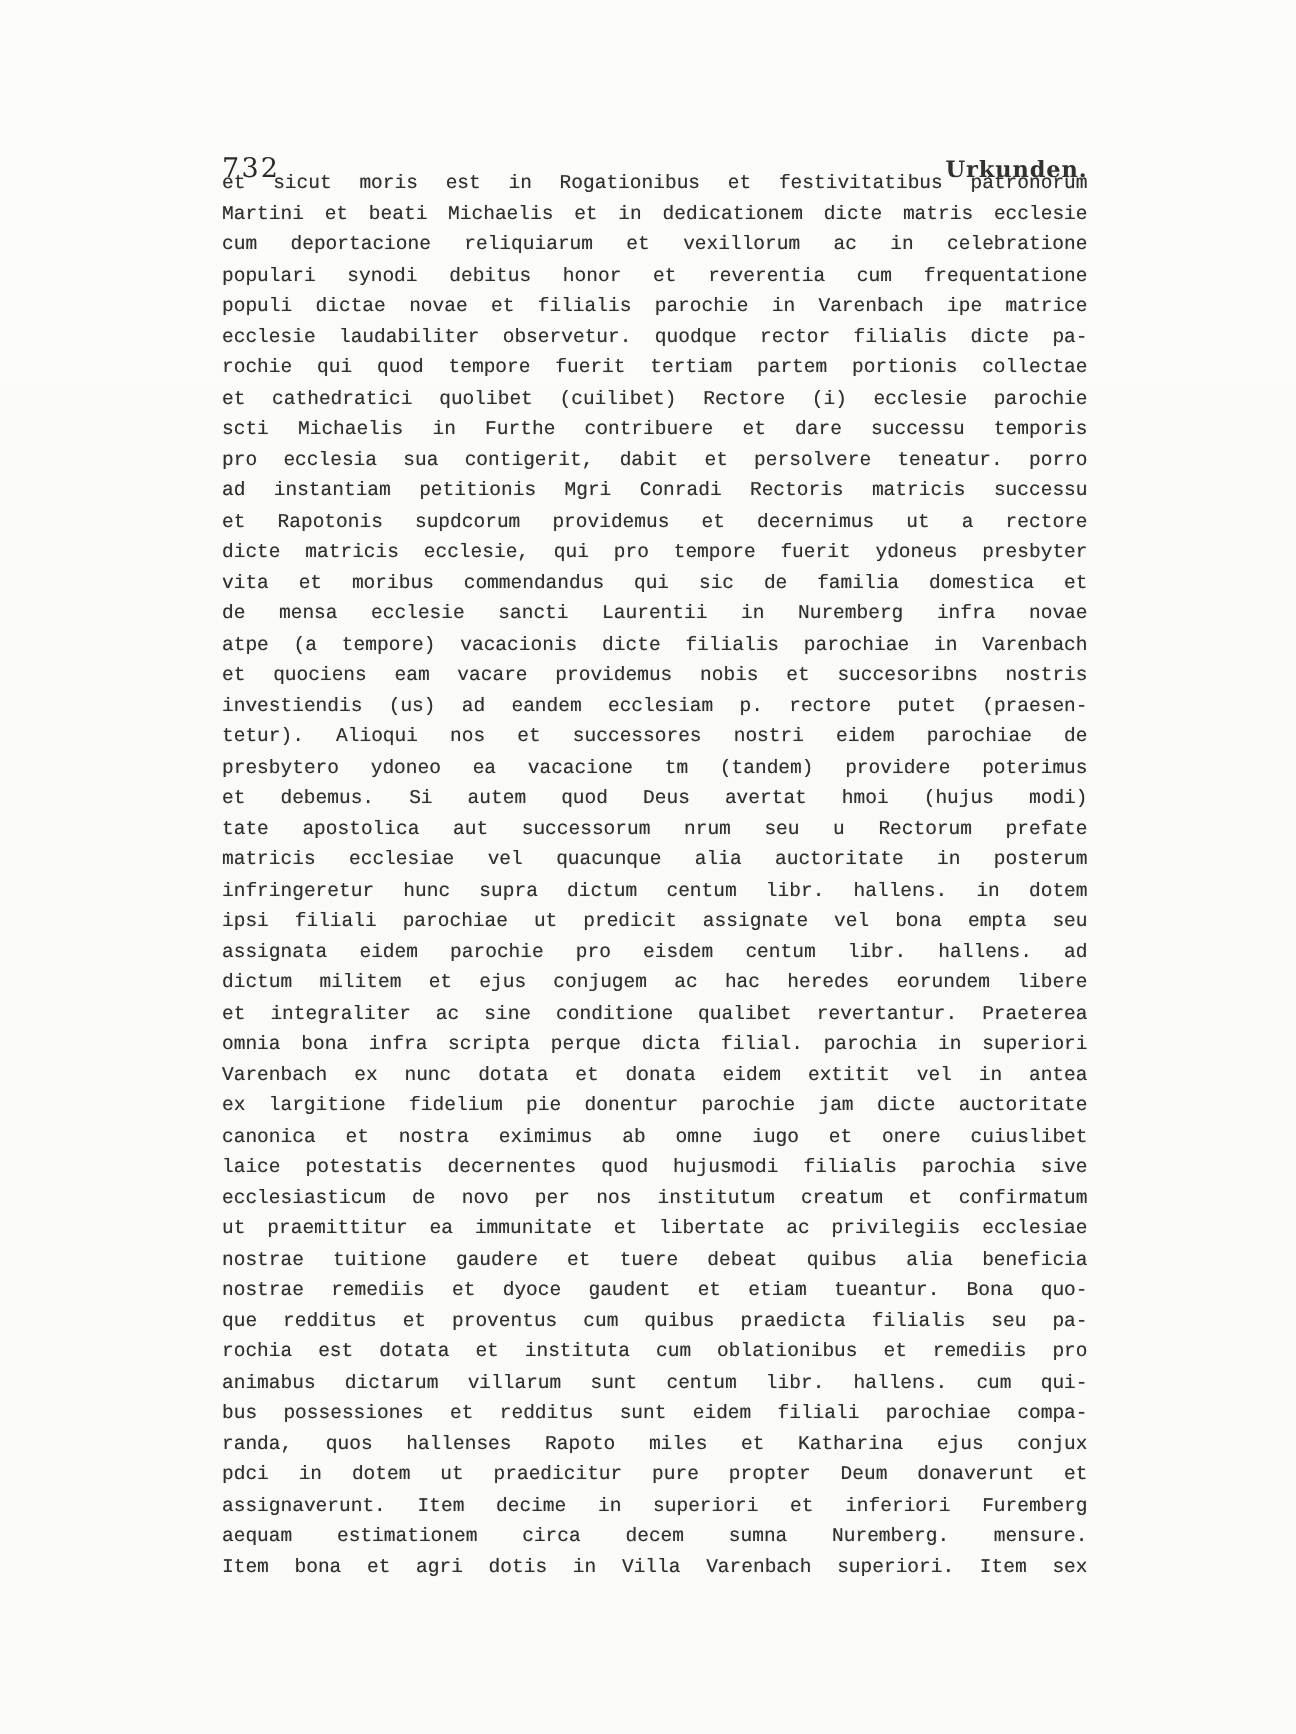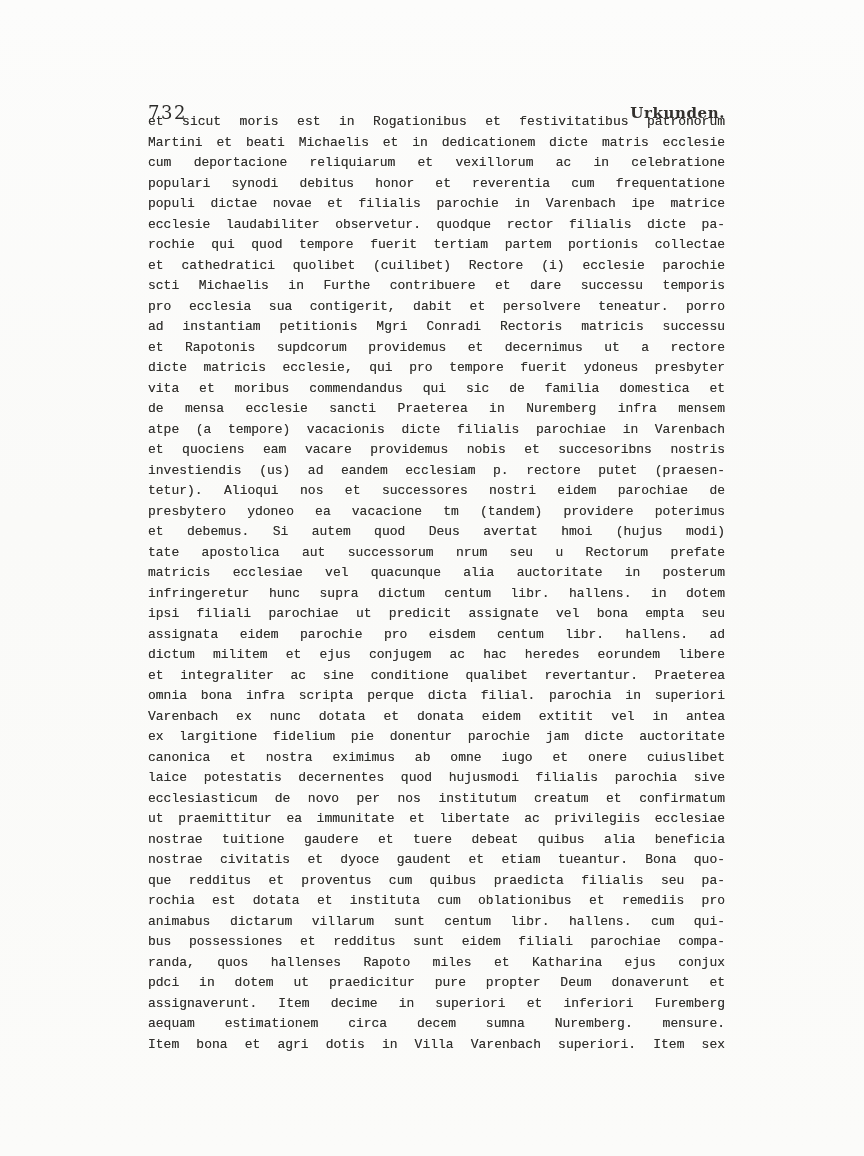--- a/index.html
+++ b/index.html
@@ -78,21 +78,21 @@
       <div class="text-line">populi dictae novae et filialis parochie in Varenbach ipe matrice</div>
       <div class="text-line">ecclesie laudabiliter observetur. quodque rector filialis dicte pa-</div>
       <div class="text-line">rochie qui quod tempore fuerit tertiam partem portionis collectae</div>
       <div class="text-line">et cathedratici quolibet (cuilibet) Rectore (i) ecclesie parochie</div>
       <div class="text-line">scti Michaelis in Furthe contribuere et dare successu temporis</div>
       <div class="text-line">pro ecclesia sua contigerit, dabit et persolvere teneatur. porro</div>
       <div class="text-line">ad instantiam petitionis Mgri Conradi Rectoris matricis successu</div>
       <div class="text-line">et Rapotonis supdcorum providemus et decernimus ut a rectore</div>
       <div class="text-line">dicte matricis ecclesie, qui pro tempore fuerit ydoneus presbyter</div>
       <div class="text-line">vita et moribus commendandus qui sic de familia domestica et</div>
-      <div class="text-line">de mensa ecclesie sancti Praeterea in Nuremberg infra mensem</div>
+      <div class="text-line">de mensa ecclesie sancti Laurentii in Nuremberg infra novae</div>
       <div class="text-line">atpe (a tempore) vacacionis dicte filialis parochiae in Varenbach</div>
       <div class="text-line">et quociens eam vacare providemus nobis et succesoribns nostris</div>
       <div class="text-line">investiendis (us) ad eandem ecclesiam p. rectore putet (praesen-</div>
       <div class="text-line">tetur).  Alioqui nos et successores nostri eidem parochiae de</div>
       <div class="text-line">presbytero ydoneo ea vacacione tm (tandem) providere poterimus</div>
       <div class="text-line">et debemus.  Si autem quod Deus avertat hmoi (hujus modi)</div>
       <div class="text-line">tate apostolica aut successorum nrum seu u Rectorum prefate</div>
       <div class="text-line">matricis ecclesiae vel quacunque alia auctoritate in posterum</div>
       <div class="text-line">infringeretur hunc supra dictum centum libr. hallens. in dotem</div>
       <div class="text-line">ipsi filiali parochiae ut predicit assignate vel bona empta seu</div>
@@ -100,21 +100,21 @@
       <div class="text-line">dictum militem et ejus conjugem ac hac heredes eorundem libere</div>
       <div class="text-line">et integraliter ac sine conditione qualibet revertantur.  Praeterea</div>
       <div class="text-line">omnia bona infra scripta perque dicta filial. parochia in superiori</div>
       <div class="text-line">Varenbach ex nunc dotata et donata eidem extitit vel in antea</div>
       <div class="text-line">ex largitione fidelium pie donentur parochie jam dicte auctoritate</div>
       <div class="text-line">canonica et nostra eximimus ab omne iugo et onere cuiuslibet</div>
       <div class="text-line">laice potestatis decernentes quod hujusmodi filialis parochia sive</div>
       <div class="text-line">ecclesiasticum de novo per nos institutum creatum et confirmatum</div>
       <div class="text-line">ut praemittitur ea immunitate et libertate ac privilegiis ecclesiae</div>
       <div class="text-line">nostrae tuitione gaudere et tuere debeat quibus alia beneficia</div>
-      <div class="text-line">nostrae civitatis et dyoce gaudent et etiam tueantur.  Bona quo-</div>
+      <div class="text-line">nostrae remediis et dyoce gaudent et etiam tueantur.  Bona quo-</div>
       <div class="text-line">que redditus et proventus cum quibus praedicta filialis seu pa-</div>
       <div class="text-line">rochia est dotata et instituta cum oblationibus et remediis pro</div>
       <div class="text-line">animabus dictarum villarum sunt centum libr. hallens. cum qui-</div>
       <div class="text-line">bus possessiones et redditus sunt eidem filiali parochiae compa-</div>
       <div class="text-line">randa, quos hallenses Rapoto miles et Katharina ejus conjux</div>
       <div class="text-line">pdci in dotem ut praedicitur pure propter Deum donaverunt et</div>
       <div class="text-line">assignaverunt.  Item decime in superiori et inferiori Furemberg</div>
       <div class="text-line">aequam estimationem circa decem sumna Nuremberg. mensure.</div>
       <div class="text-line">Item bona et agri dotis in Villa Varenbach superiori.  Item sex</div>
     </div>

